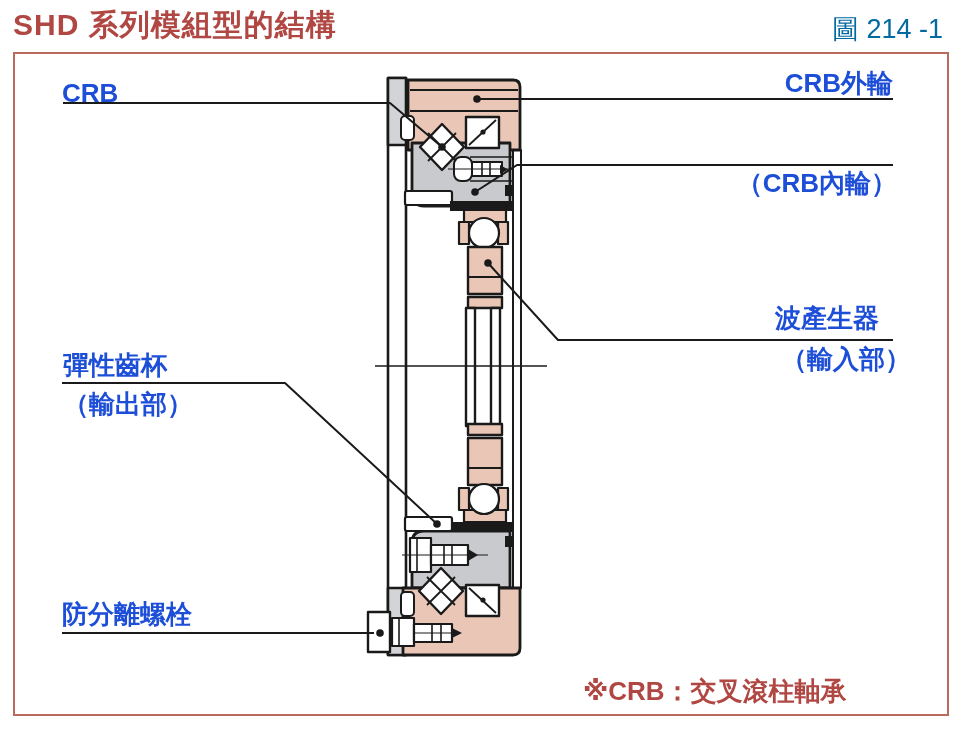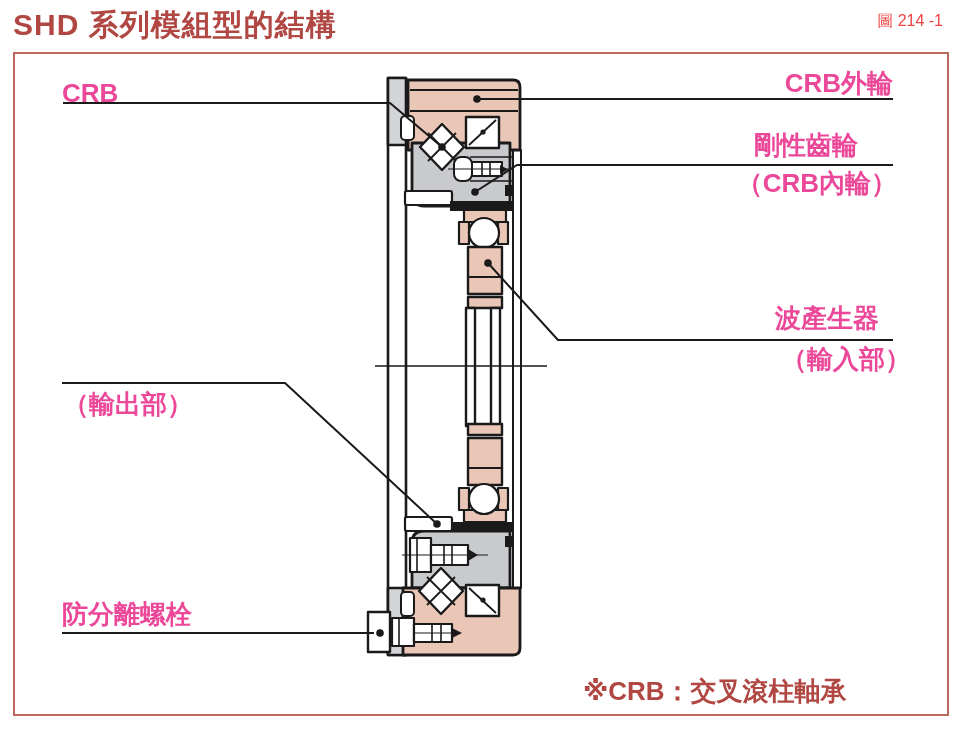--- a/index.html
+++ b/index.html
@@ -6,29 +6,29 @@
   #stage{
     position:relative;width:961px;height:733px;background:#fff;overflow:hidden;
     font-family:"Liberation Sans","DejaVu Sans",sans-serif;
   }
   .abs{position:absolute;}
   #page-title{
     left:13px;top:5px;font-size:30px;font-weight:600;color:#b04743;
     letter-spacing:1px;white-space:nowrap;
   }
   #figure-label{
-    right:18px;top:11px;font-size:16px;font-weight:500;color:#ef4444;white-space:nowrap;
+    right:18px;top:11px;font-size:27px;font-weight:500;color:#0369a1;white-space:nowrap;
   }
   #panel{
     left:13px;top:52px;width:932px;height:660px;
     border:2px solid #bc6a5e;background:#fff;
   }
   #diagram-svg{left:0;top:0;width:961px;height:733px;}
   .lbl{
-    position:absolute;font-size:26px;font-weight:bold;color:#ec4899;
+    position:absolute;font-size:26px;font-weight:bold;color:#1d4ed8;
     line-height:1.1;white-space:nowrap;
   }
   .lbl.red{color:#b04743;}
 </style>
 </head>
 <body>
 
 <div id="stage">
 
   <div class="abs" id="page-title">SHD 系列模組型的結構</div>
@@ -158,22 +158,22 @@
         <path d="M62,383 H285 L437,524"></path>
         <circle cx="437" cy="524" r="3.8" fill="#1a1a1a" stroke="none"></circle>
         <path d="M62,633 H374"></path>
         <circle cx="380" cy="633" r="3.8" fill="#1a1a1a" stroke="none"></circle>
       </g>
     </g>
   </svg>
 
   <div class="lbl" style="left:62px;top:79px;">CRB</div>
   <div class="lbl" style="right:68px;top:69px;">CRB外輪</div>
-  <div class="lbl" style="right:103px;top:131px;">剛性齒輪</div>
   <div class="lbl" style="right:64px;top:169px;">（CRB內輪）</div>
   <div class="lbl" style="right:82px;top:304px;">波產生器</div>
   <div class="lbl" style="right:50px;top:345px;">（輸入部）</div>
+  <div class="lbl" style="left:63px;top:351px;">彈性齒杯</div>
   <div class="lbl" style="left:63px;top:390px;text-align:center;">（輸出部）</div>
   <div class="lbl" style="left:62px;top:600px;">防分離螺栓</div>
 
   <div class="lbl red" style="left:583px;top:677px;">※CRB：交叉滾柱軸承</div>
 
 </div>
 
 </body></html>

